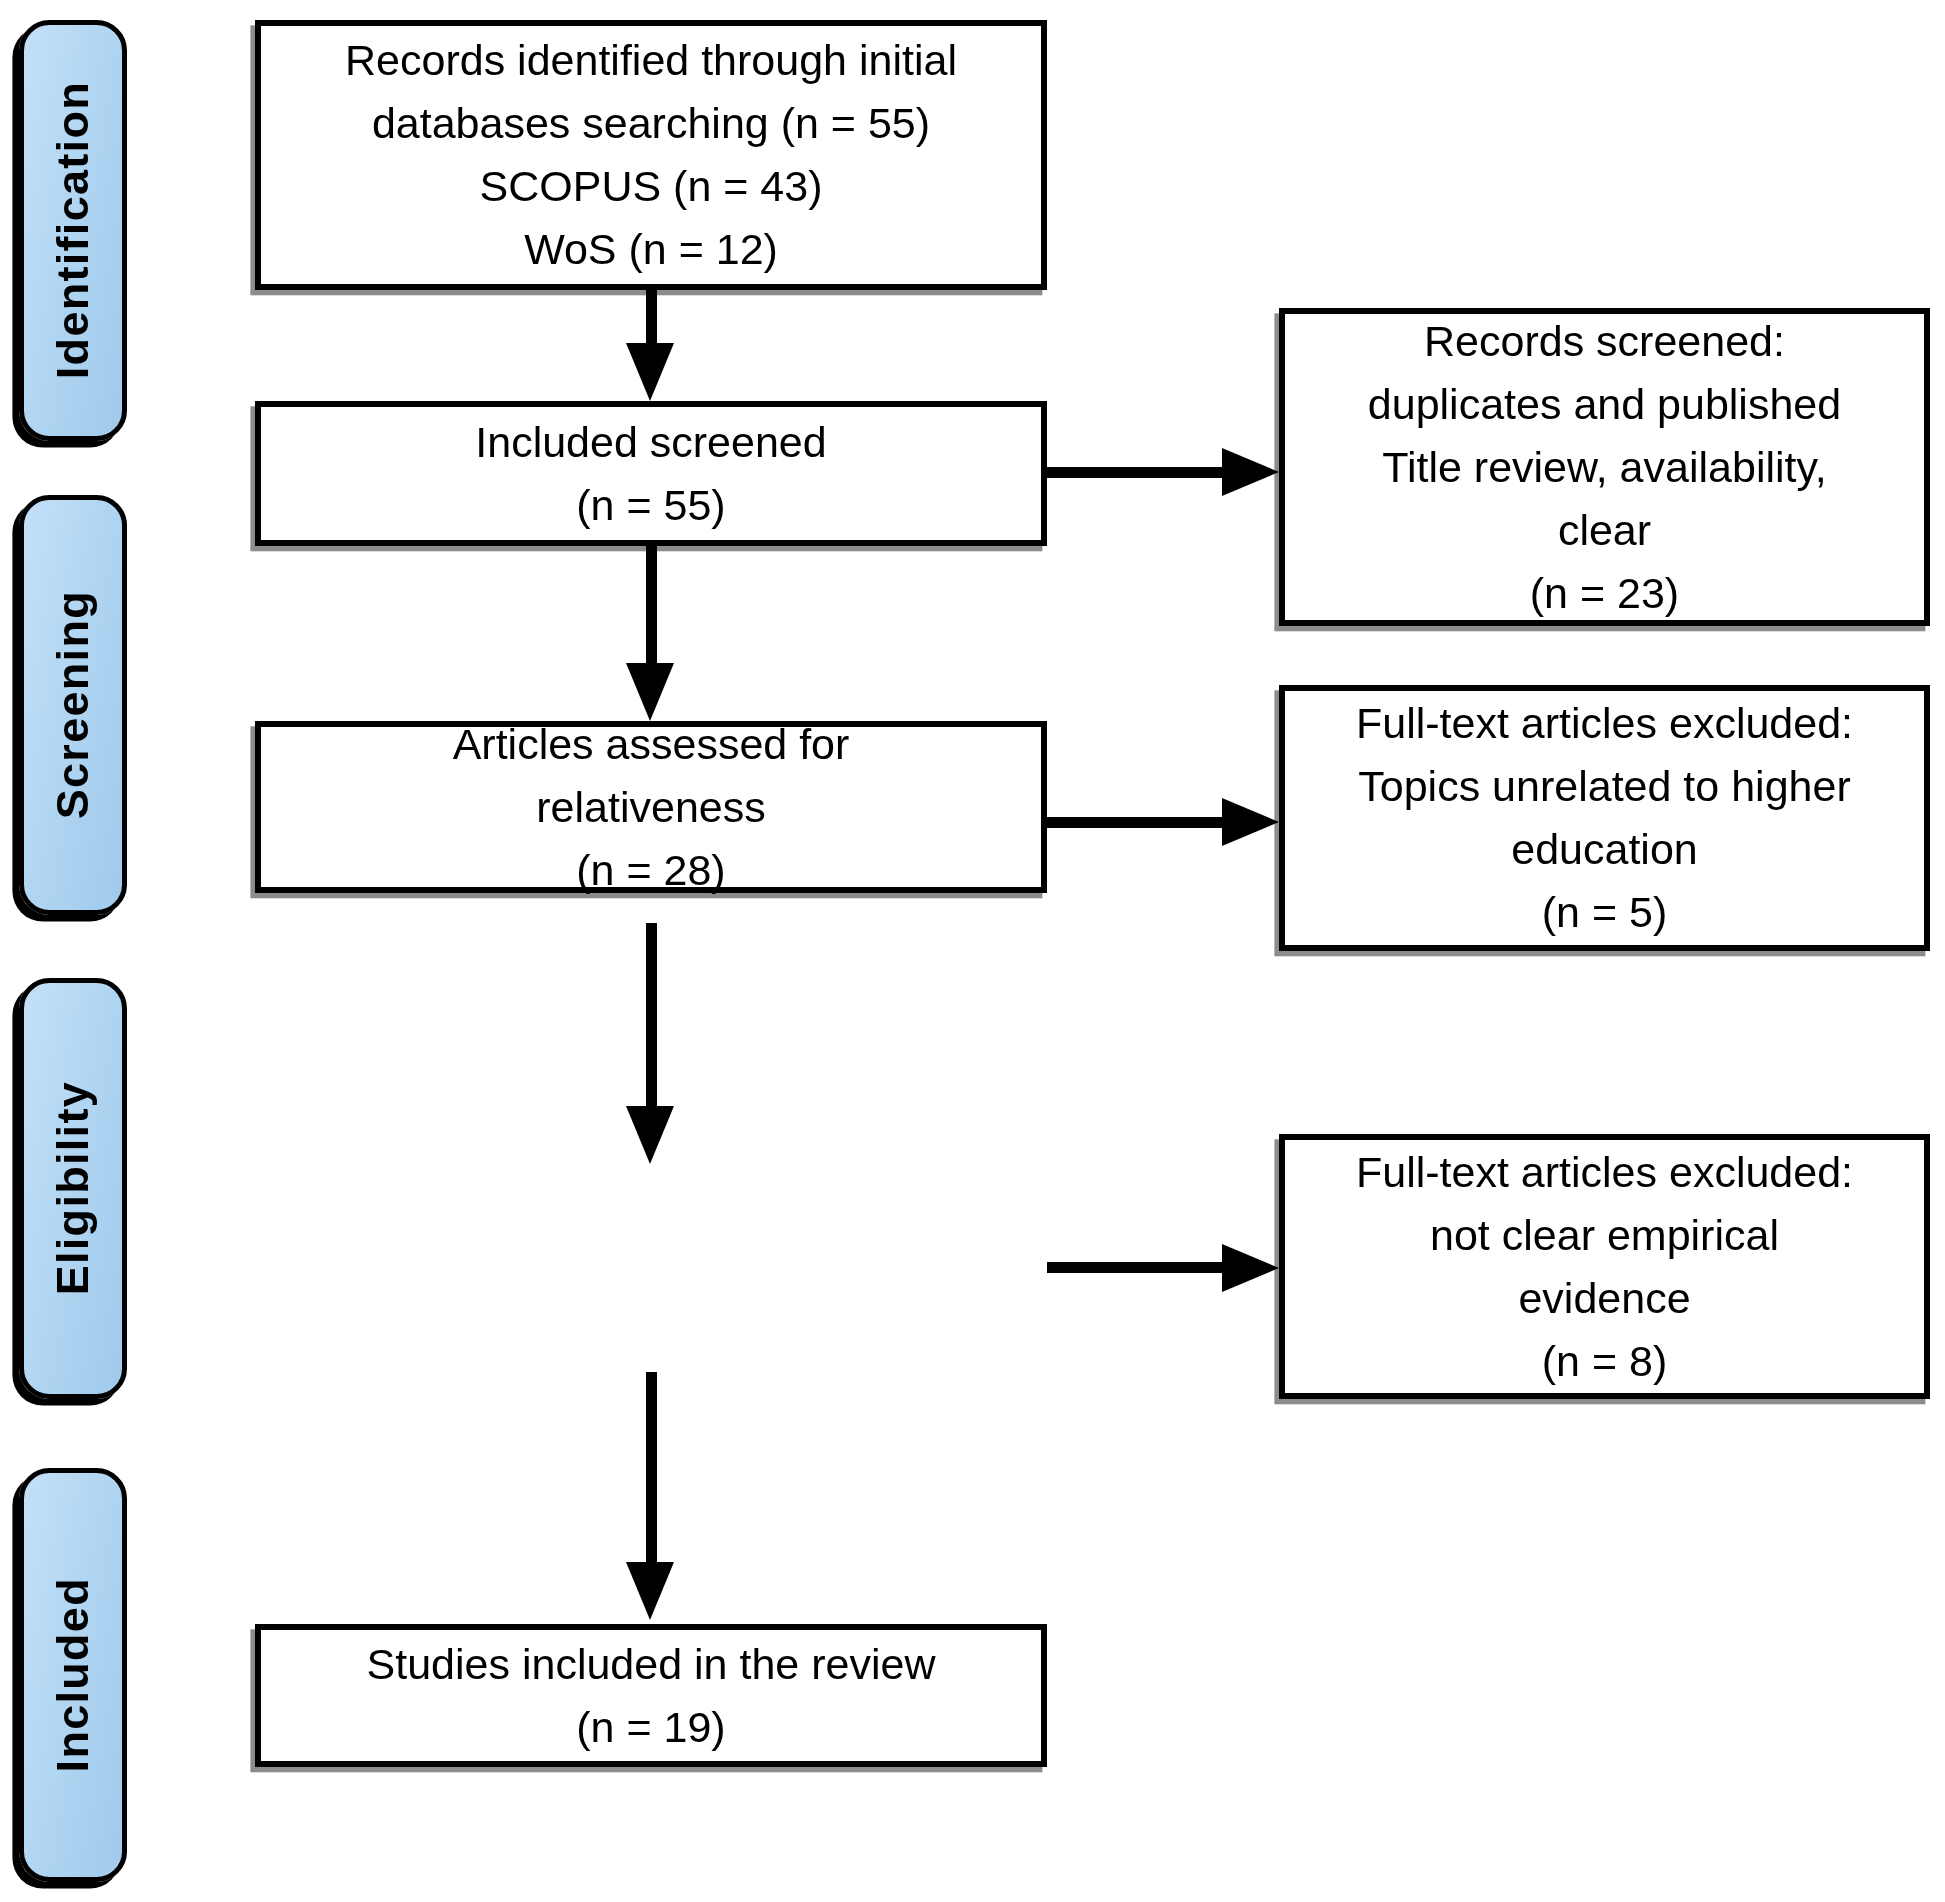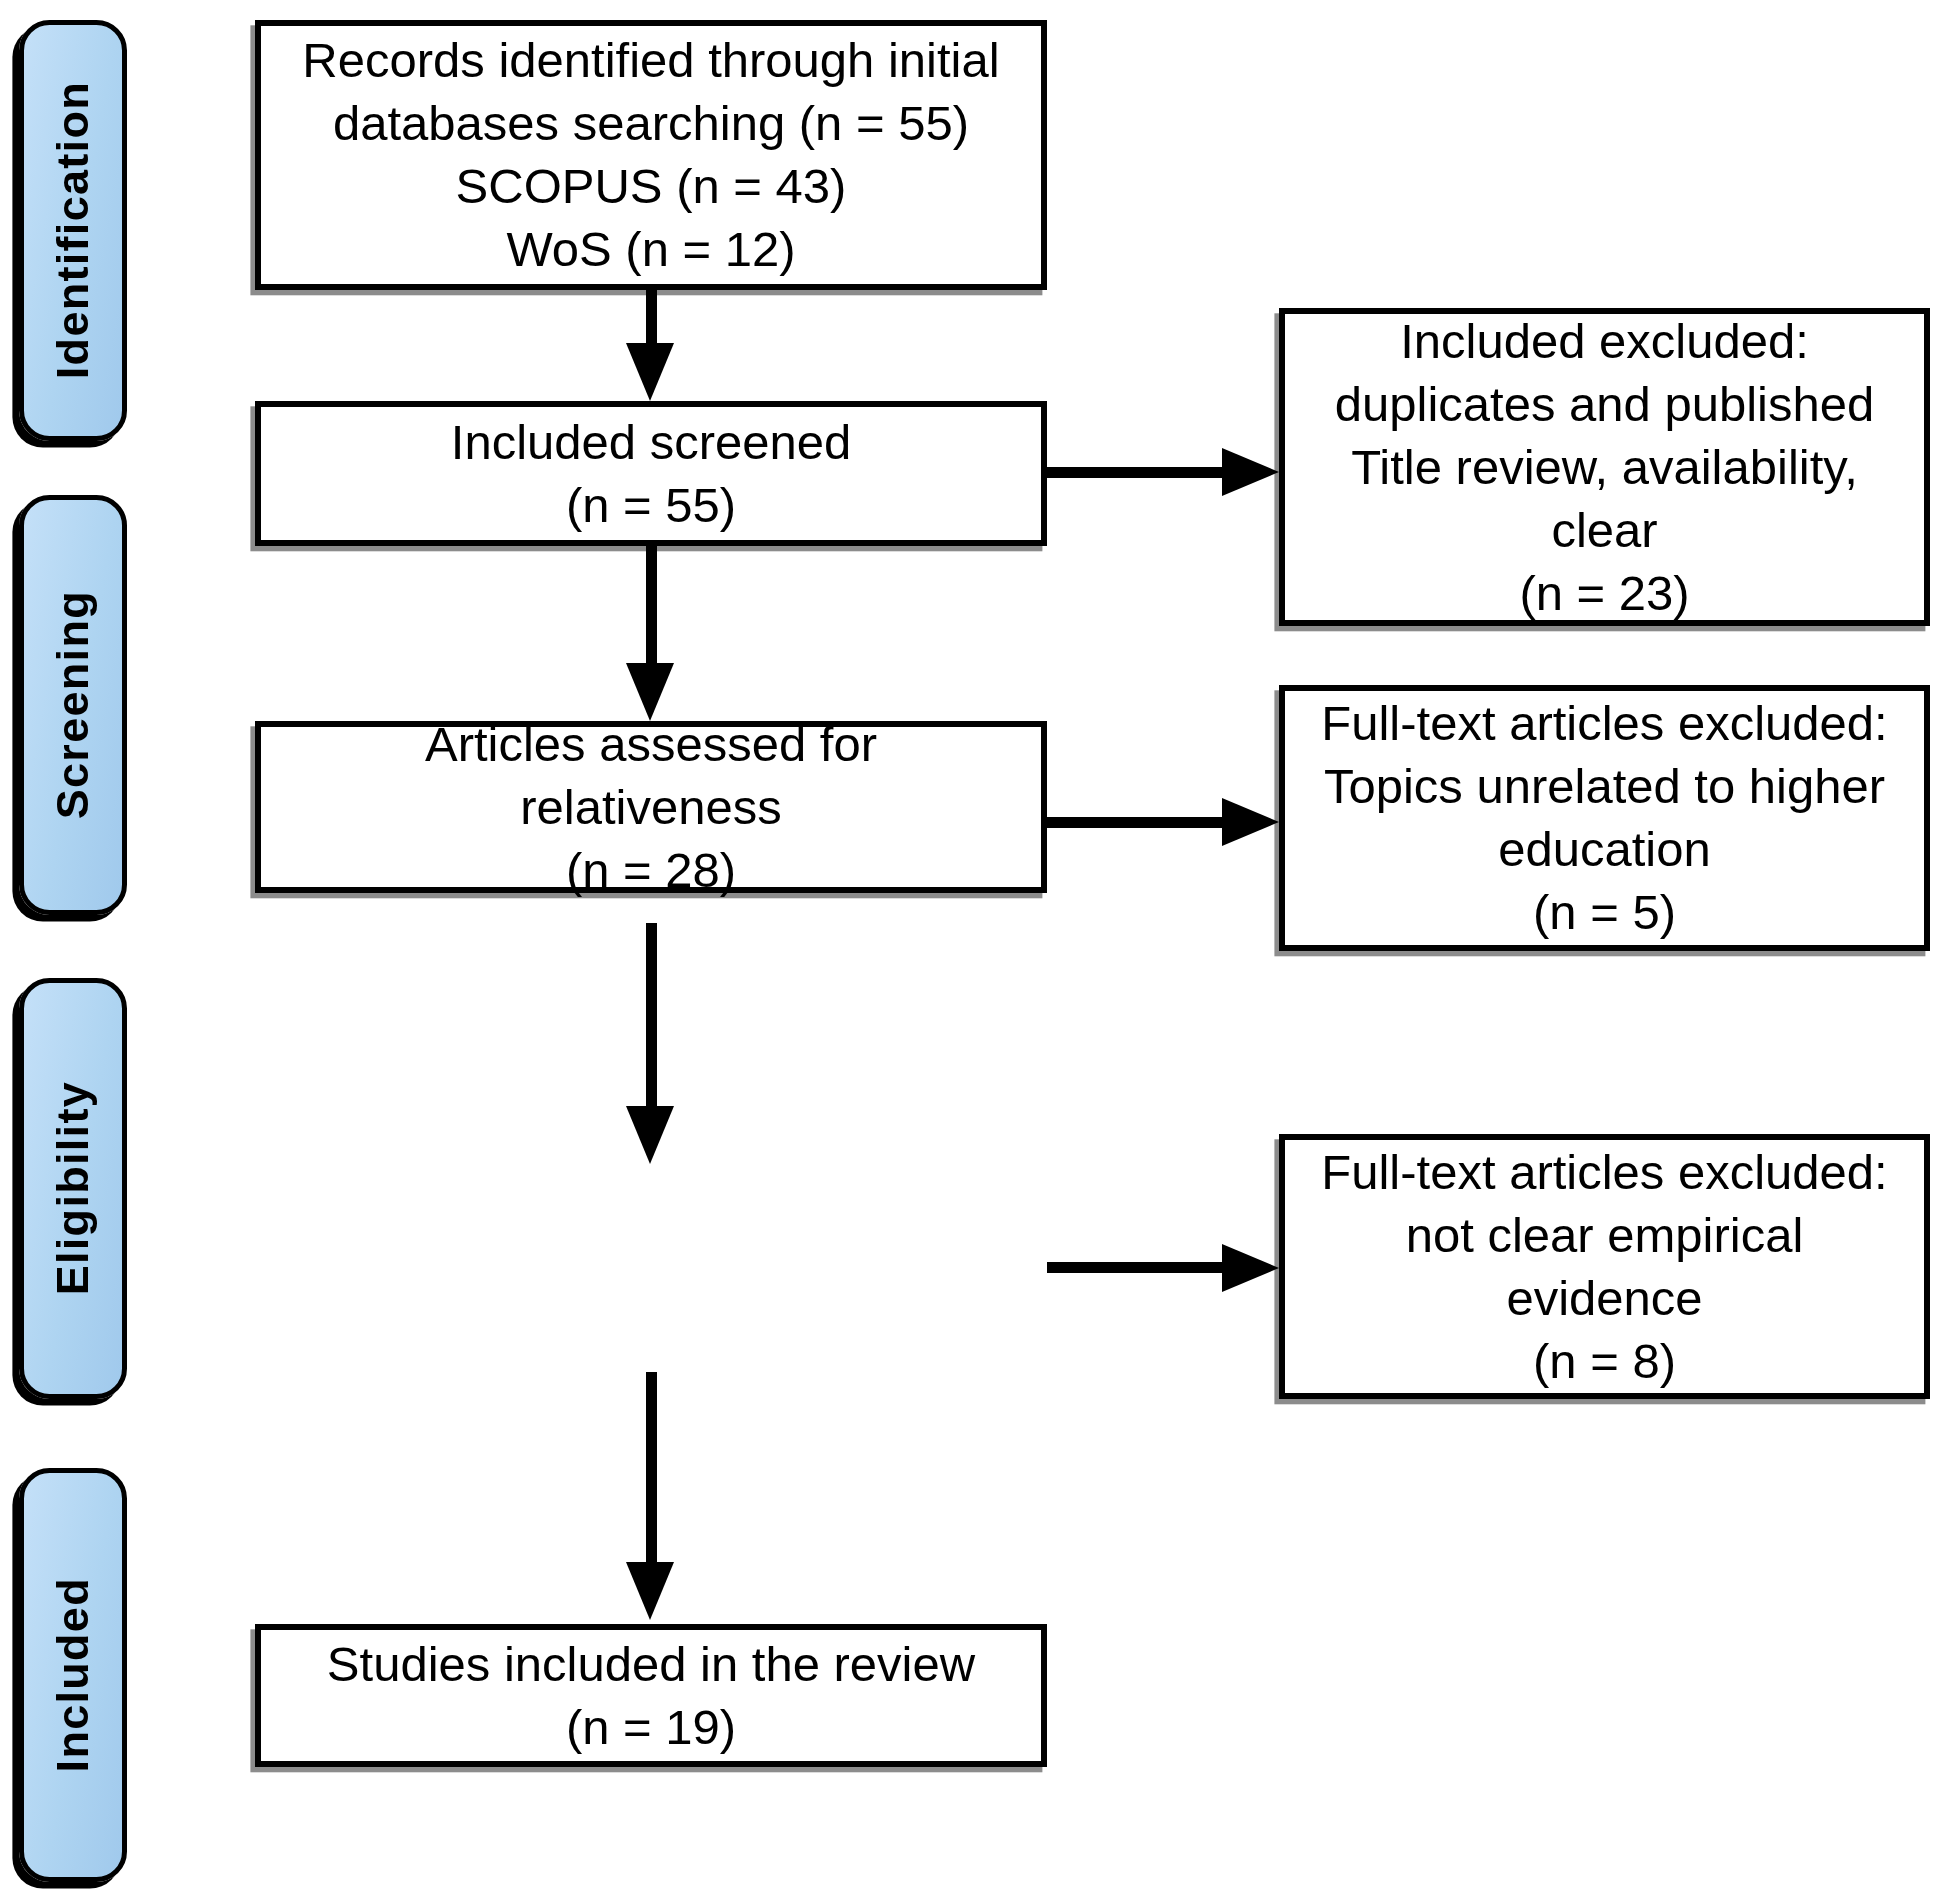--- a/index.html
+++ b/index.html
@@ -49,21 +49,21 @@
     left: 255px;
     width: 792px;
     background: var(--box-background, #fff);
     border: 6.6px solid var(--box-border, #000);
     box-shadow: -4.6px 5.3px 0 0 rgba(0, 0, 0, 0.45);
     display: flex;
     flex-direction: column;
     align-items: center;
     justify-content: center;
     text-align: center;
-    font-size: 49px;
+    font-size: 43px;
     line-height: 63px;
   }
   .box-identified { top: 20px;   height: 270px; }
   .box-screened   { top: 401px;  height: 145px; }
   .box-assessed   { top: 721px; height: 172px; text-align: right; }
   .box-fulltext   { top: 1164px; height: 208px; }
   .box-included   { top: 1624px; height: 143px; }
 
   .rbox { left: 1279px; width: 651px; }
   .box-excluded-1 { top: 308px;  height: 318px; }
@@ -132,21 +132,21 @@
     <span class="line">(n = 28)</span>
   </div>
 
 
   <div class="fbox box-included">
     <span class="line">Studies included in the review</span>
     <span class="line">(n = 19)</span>
   </div>
 
   <div class="fbox rbox box-excluded-1">
-    <span class="line">Included excluded:</span>
+    <span class="line">Records screened:</span>
     <span class="line">duplicates and published</span>
     <span class="line">Title review, availability,</span>
     <span class="line">clear</span>
     <span class="line">(n = 23)</span>
   </div>
 
   <div class="fbox rbox box-excluded-2">
     <span class="line">Full-text articles excluded:</span>
     <span class="line">Topics unrelated to higher</span>
     <span class="line">education</span>

